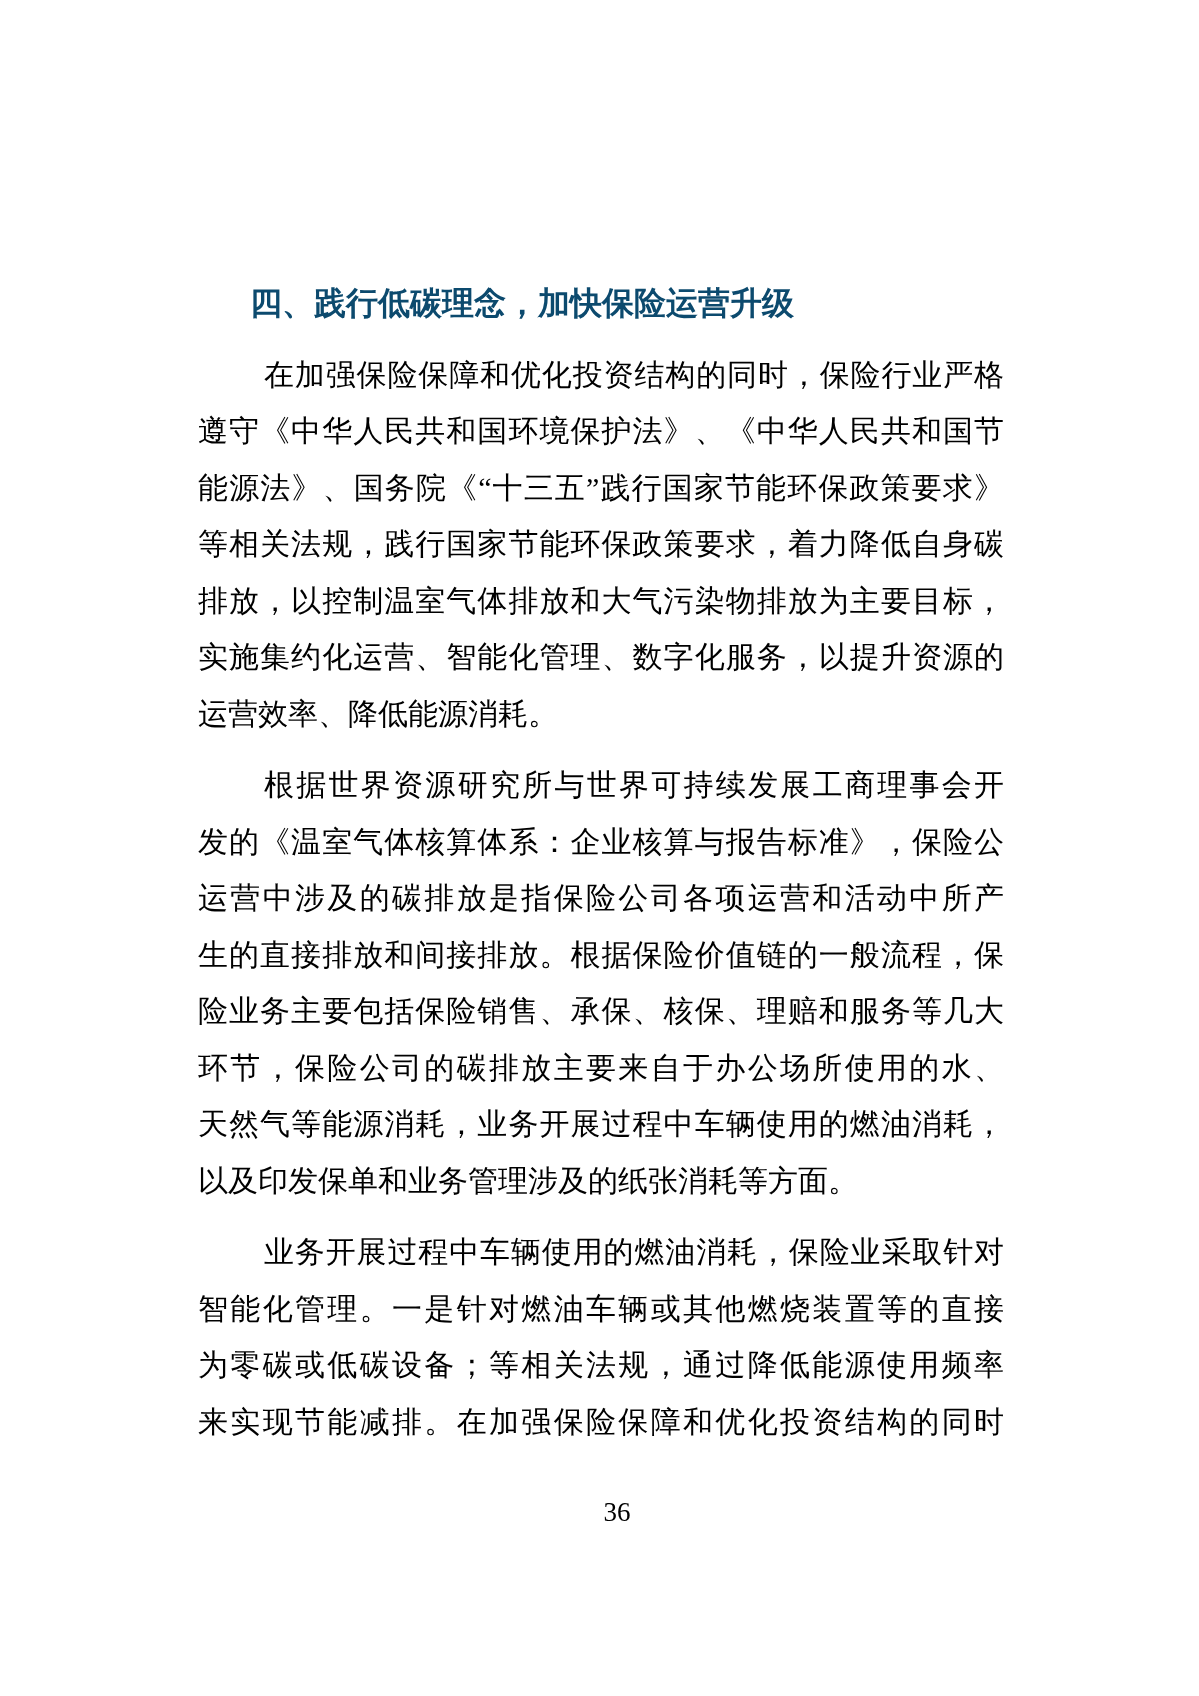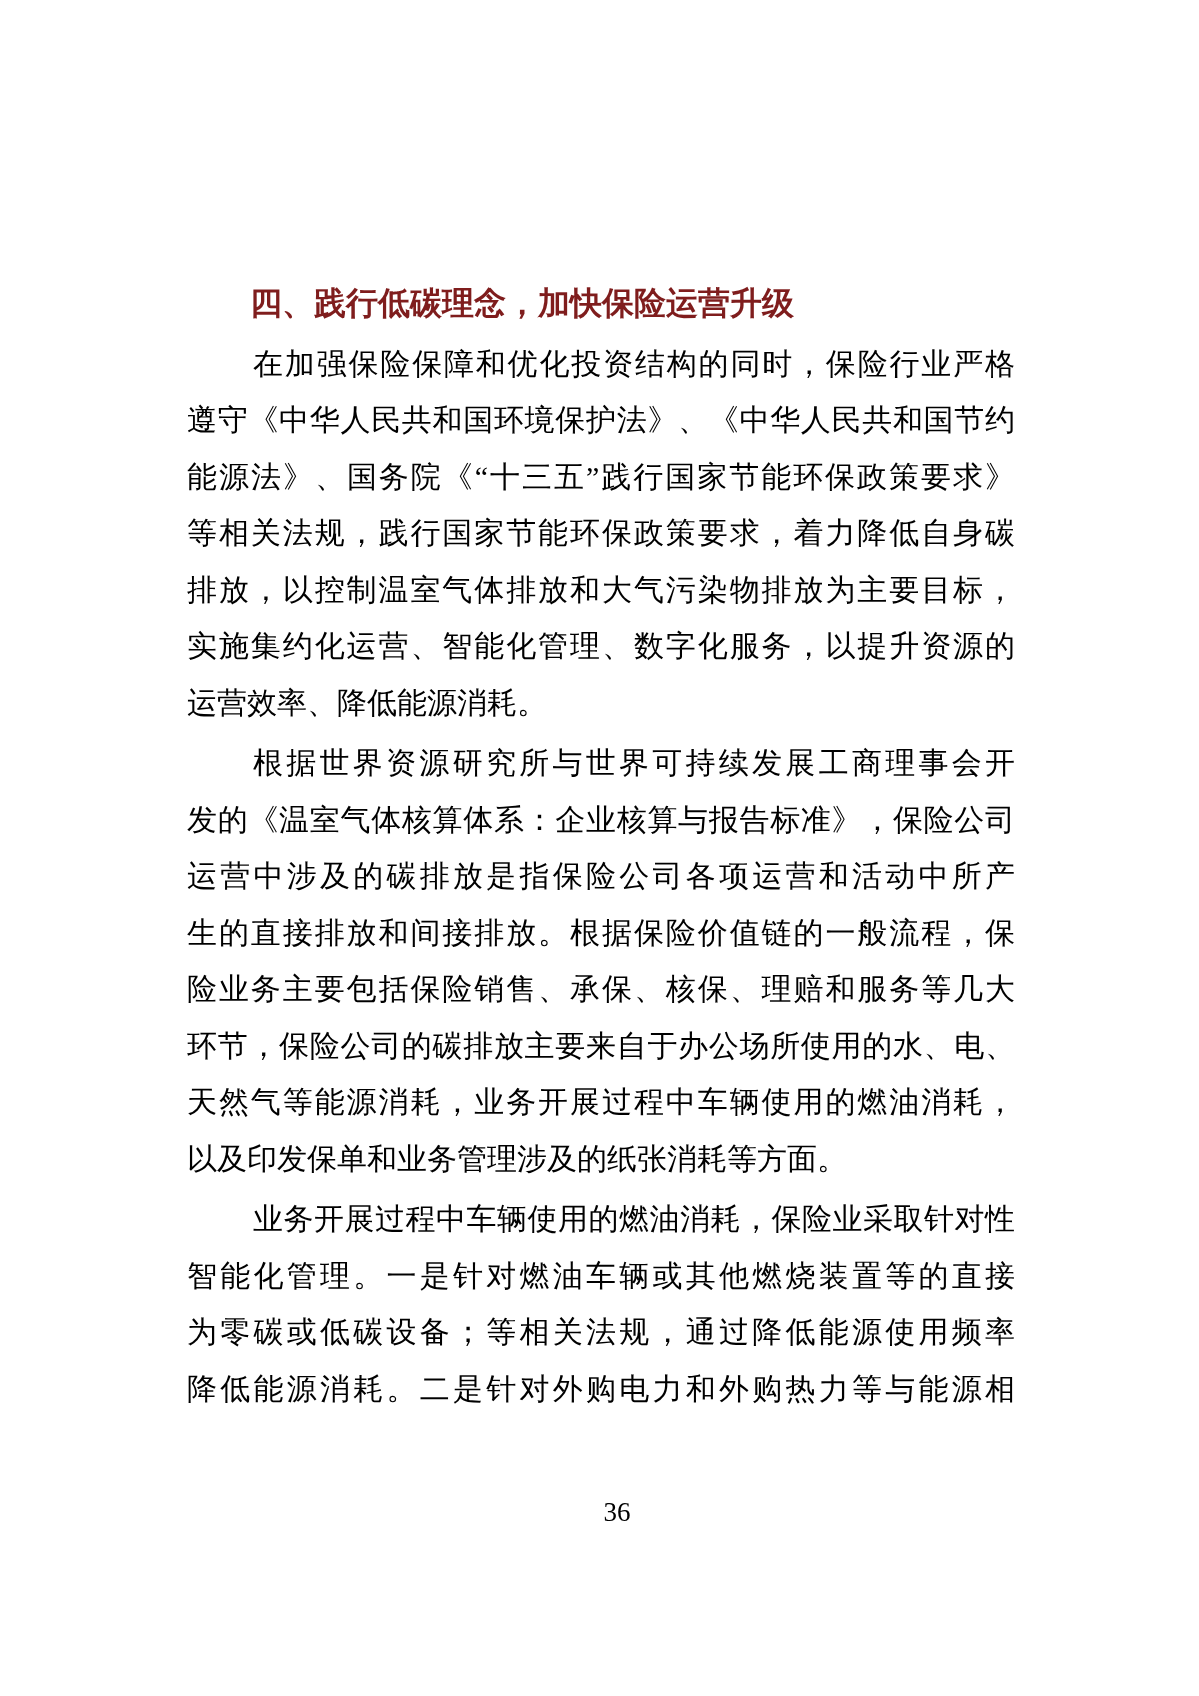--- a/index.html
+++ b/index.html
@@ -22,25 +22,25 @@
     top: 275px;
     width: 836px;
   }
   .heading {
     margin: 0;
     padding-left: 67px;
     font-family: "Liberation Sans", "DejaVu Sans", sans-serif;
     font-weight: 700;
     font-size: 32px;
     line-height: 56.5px;
-    color: #7f1d1d;
+    color: #0c4a6e;
     white-space: nowrap;
   }
   .para {
-    margin: 4px;
+    margin: 15px;
   }
   .line {
     font-size: 30px;
     line-height: 56.5px;
     height: 56.5px;
     overflow: hidden;
     text-align: justify;
     text-align-last: justify;
     text-justify: inter-character;
     color: #000000;
@@ -88,19 +88,19 @@
       <div class="line">险业务主要包括保险销售、承保、核保、理赔和服务等几大</div>
       <div class="line">环节，保险公司的碳排放主要来自于办公场所使用的水、电、</div>
       <div class="line">天然气等能源消耗，业务开展过程中车辆使用的燃油消耗，</div>
       <div class="line end">以及印发保单和业务管理涉及的纸张消耗等方面。</div>
     </div>
 
     <div class="para">
       <div class="line first">业务开展过程中车辆使用的燃油消耗，保险业采取针对性</div>
       <div class="line">智能化管理。一是针对燃油车辆或其他燃烧装置等的直接</div>
       <div class="line">为零碳或低碳设备；等相关法规，通过降低能源使用频率</div>
-      <div class="line">降低能源消耗。二是针对外购电力和外购热力等与能源相</div>
+      <div class="line">来实现节能减排。在加强保险保障和优化投资结构的同时</div>
     </div>
 
   </div>
 
   <div class="pagenum">36</div>
 </div>
 
 </body></html>

